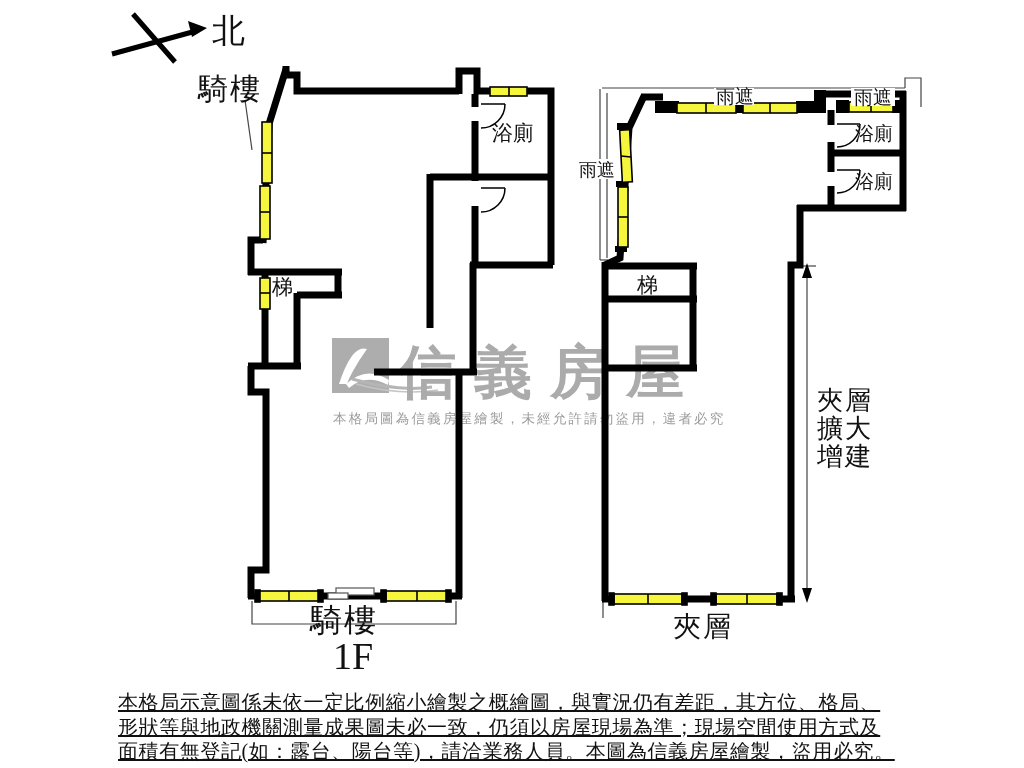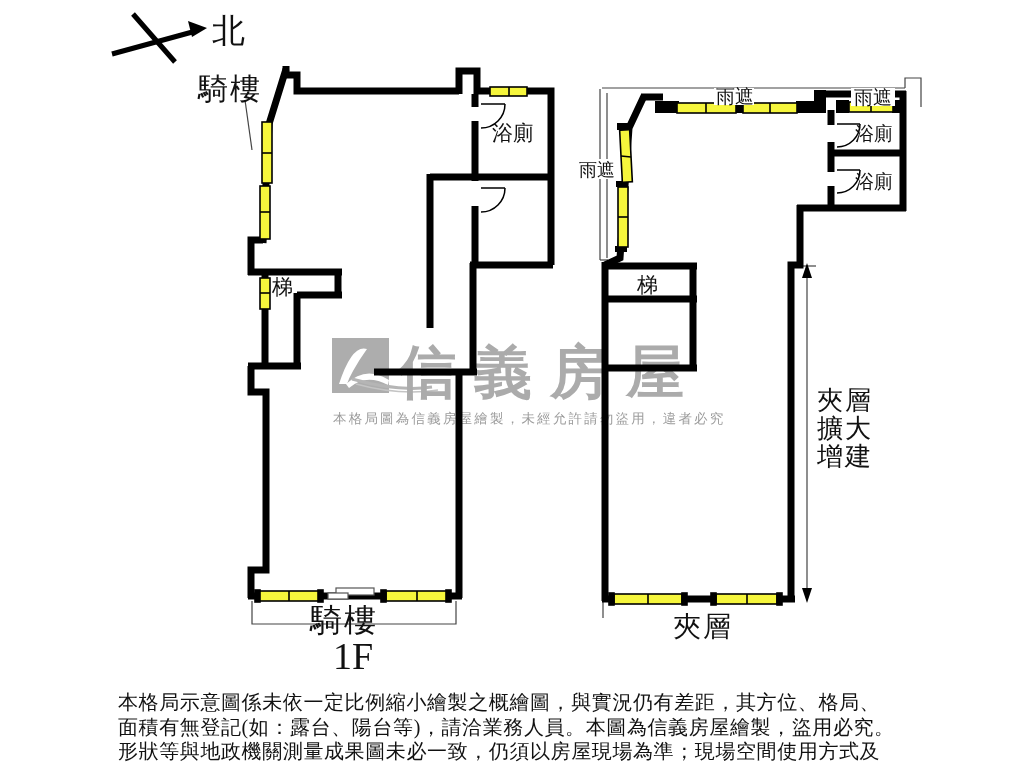--- a/index.html
+++ b/index.html
@@ -3,21 +3,21 @@
 <meta charset="utf-8">
 <style>
   html,body{margin:0;padding:0;background:#ffffff;}
   body{width:1024px;height:768px;position:relative;overflow:hidden;
        font-family:"Liberation Serif","DejaVu Serif",serif;}
   #plan-svg{position:absolute;left:0;top:0;}
   .label{fill:#111111;font-family:"Liberation Serif","DejaVu Serif",serif;}
   .wm-brand{fill:#ababab;font-weight:bold;}
   .wm-notice{fill:#9c9c9c;}
   #disclaimer{position:absolute;left:118px;top:690px;width:800px;
-      font-size:20px;line-height:24.5px;letter-spacing:0.6px;color:#111;}
+      font-size:20px;line-height:24.5px;letter-spacing:0.6px;color:#111;text-decoration:underline;}
 </style>
 </head>
 <body>
 
 <svg id="plan-svg" width="1024" height="768" viewBox="0 0 1024 768">
 
   <g>
     <rect x="332" y="338" width="57" height="55" fill="#adadad"></rect>
     <path d="M339,384 Q352,344 367,349 Q359,360 353,371 Q349,378 347,384 Z" fill="#ffffff"></path>
     <path d="M346,384 Q366,365 389,380 L388,385 Q366,373 349,388 Z" fill="#ffffff"></path>
@@ -189,15 +189,15 @@
   <text x="855" y="188" font-size="19" class="label">浴廁</text>
   <text x="637" y="292" font-size="21" class="label">梯</text>
   <text x="817" y="409" font-size="26" letter-spacing="2" class="label">夾層</text>
   <text x="817" y="437" font-size="26" letter-spacing="2" class="label">擴大</text>
   <text x="817" y="465" font-size="26" letter-spacing="2" class="label">增建</text>
   <text x="673" y="636" font-size="28" letter-spacing="2" class="label">夾層</text>
 </svg>
 
 <div id="disclaimer">
   <div>本格局示意圖係未依一定比例縮小繪製之概繪圖，與實況仍有差距，其方位、格局、</div>
+  <div>形狀等與地政機關測量成果圖未必一致，仍須以房屋現場為準；現場空間使用方式及</div>
   <div>面積有無登記(如：露台、陽台等)，請洽業務人員。本圖為信義房屋繪製，盜用必究。</div>
-  <div>形狀等與地政機關測量成果圖未必一致，仍須以房屋現場為準；現場空間使用方式及</div>
 </div>
 
 </body></html>

